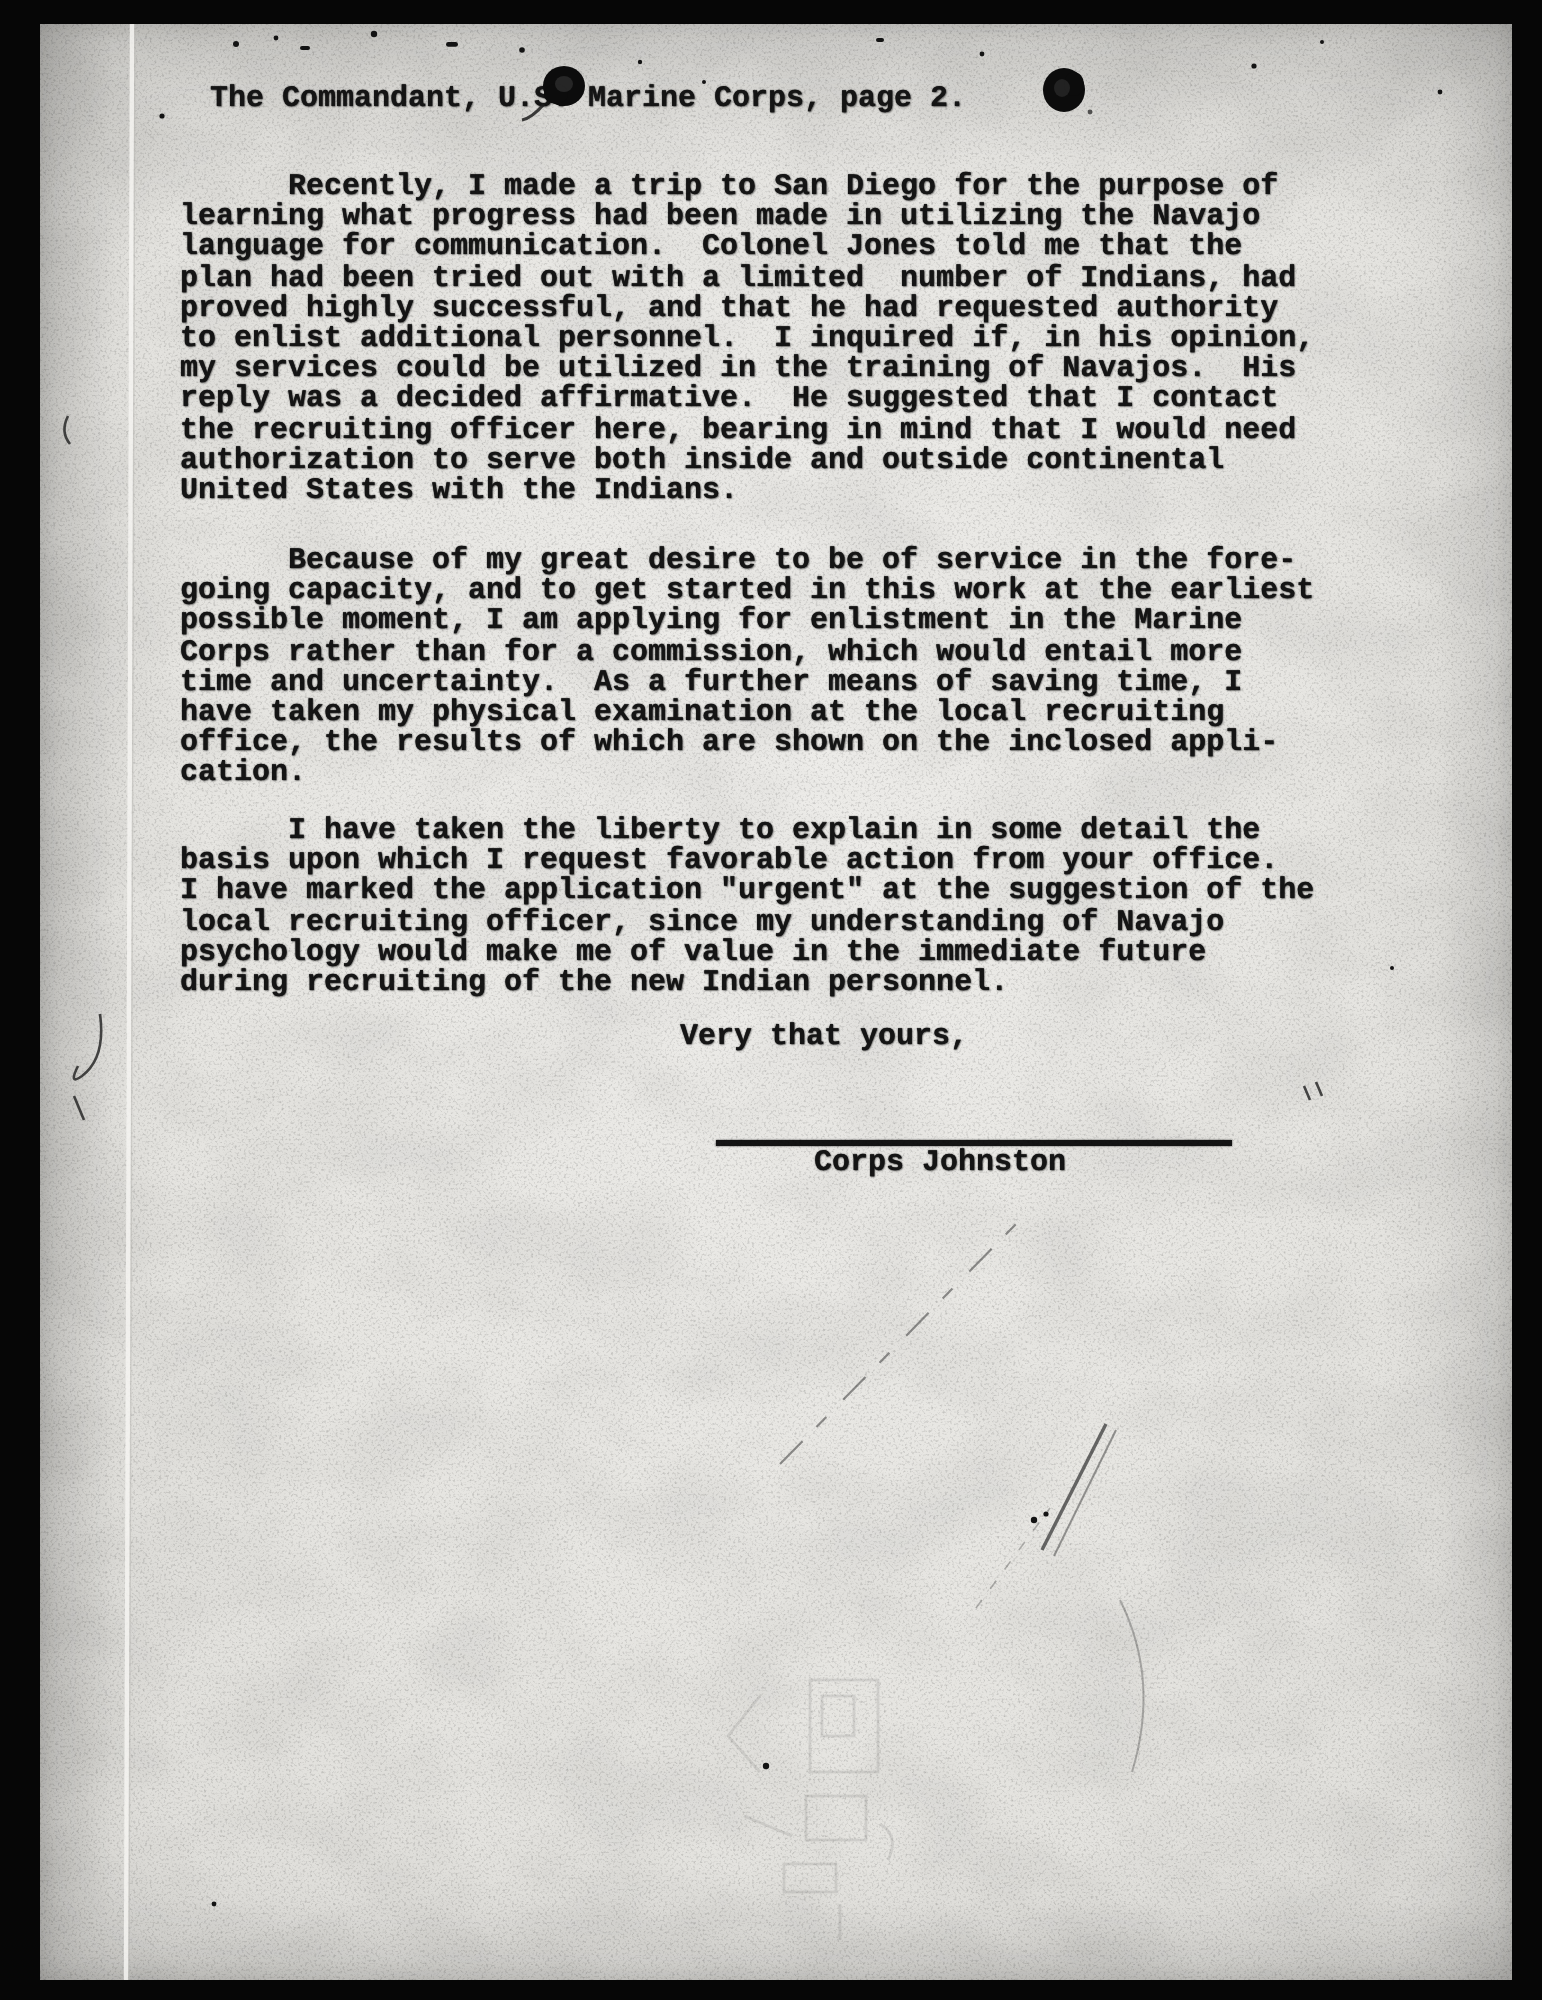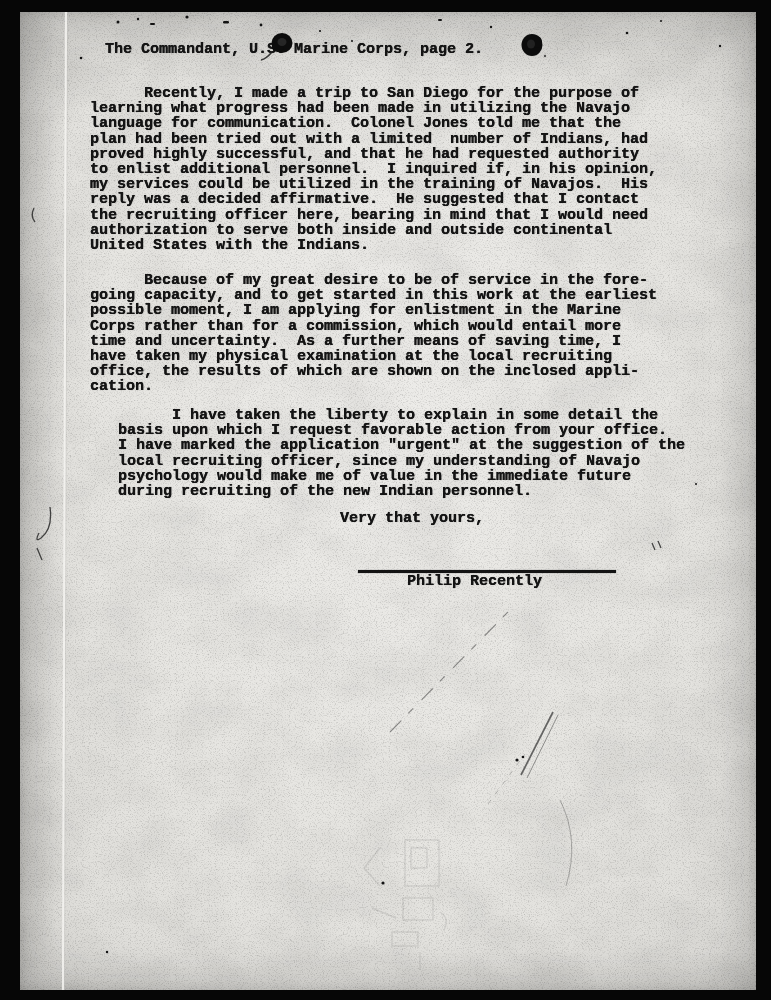--- a/index.html
+++ b/index.html
@@ -27,21 +27,21 @@
     font-size: 15px;
     line-height: 15.2px;
     font-weight: 700;
     white-space: pre;
     letter-spacing: 0;
     text-shadow: 0 0 0.6px rgba(10,10,10,0.95), 0.4px 0.4px 0.8px rgba(20,20,20,0.45);
   }
   .header-line { left: 85px; top: 30px; }
   .para-1 { left: 70px; top: 74px; }
   .para-2 { left: 70px; top: 261px; }
-  .para-3 { left: 70px; top: 396px; margin-left: 28px; }
+  .para-3 { left: 70px; top: 396px; }
   .closing { left: 320px; top: 499px; }
   .sig-line {
     position: absolute;
     left: 338px; top: 558px;
     width: 258px; height: 0;
     border-top: 3px solid #151515;
     box-shadow: 0 0 1px rgba(0,0,0,0.8);
   }
   .sig-name { left: 387px; top: 562px; }
   .artifacts {
@@ -81,21 +81,21 @@
     <div class="tw para-3">      I have taken the liberty to explain in some detail the
 basis upon which I request favorable action from your office.
 I have marked the application "urgent" at the suggestion of the
 local recruiting officer, since my understanding of Navajo
 psychology would make me of value in the immediate future
 during recruiting of the new Indian personnel.</div>
 
     <div class="tw closing">Very that yours,</div>
 
     <div class="sig-line"></div>
-    <div class="tw sig-name">Philip Recently</div>
+    <div class="tw sig-name">Corps Johnston</div>
 
     <svg class="artifacts" viewBox="0 0 736 978" preserveAspectRatio="none">
       <defs>
         <filter id="grain" x="0" y="0" width="100%" height="100%">
           <feTurbulence type="fractalNoise" baseFrequency="0.85" numOctaves="2" seed="7"></feTurbulence>
           <feColorMatrix type="matrix" values="0 0 0 0 0  0 0 0 0 0  0 0 0 0 0  1.6 0 0 0 -0.8"></feColorMatrix>
         </filter>
         <filter id="mottle" x="0" y="0" width="100%" height="100%">
           <feTurbulence type="fractalNoise" baseFrequency="0.016 0.022" numOctaves="3" seed="3"></feTurbulence>
           <feColorMatrix type="matrix" values="0 0 0 0 0  0 0 0 0 0  0 0 0 0 0  0.9 0 0 0 -0.3"></feColorMatrix>

